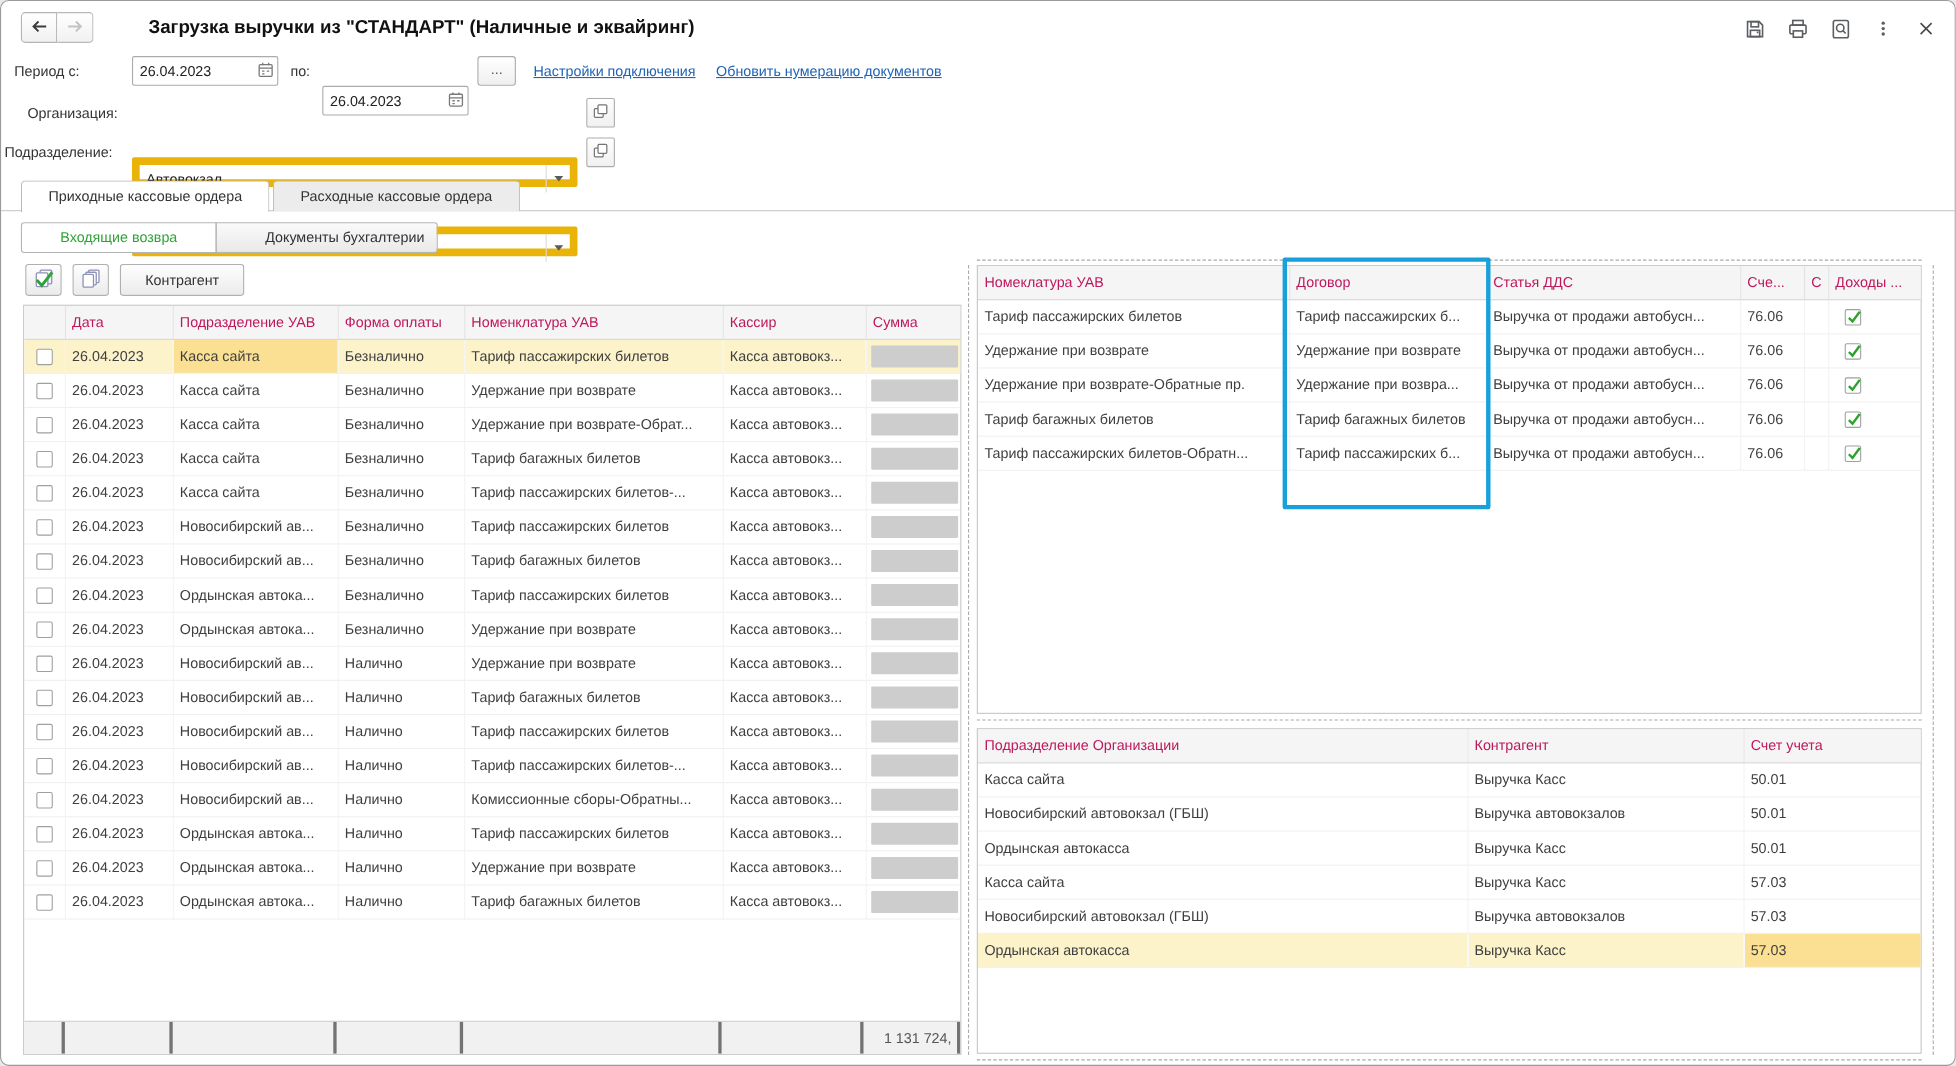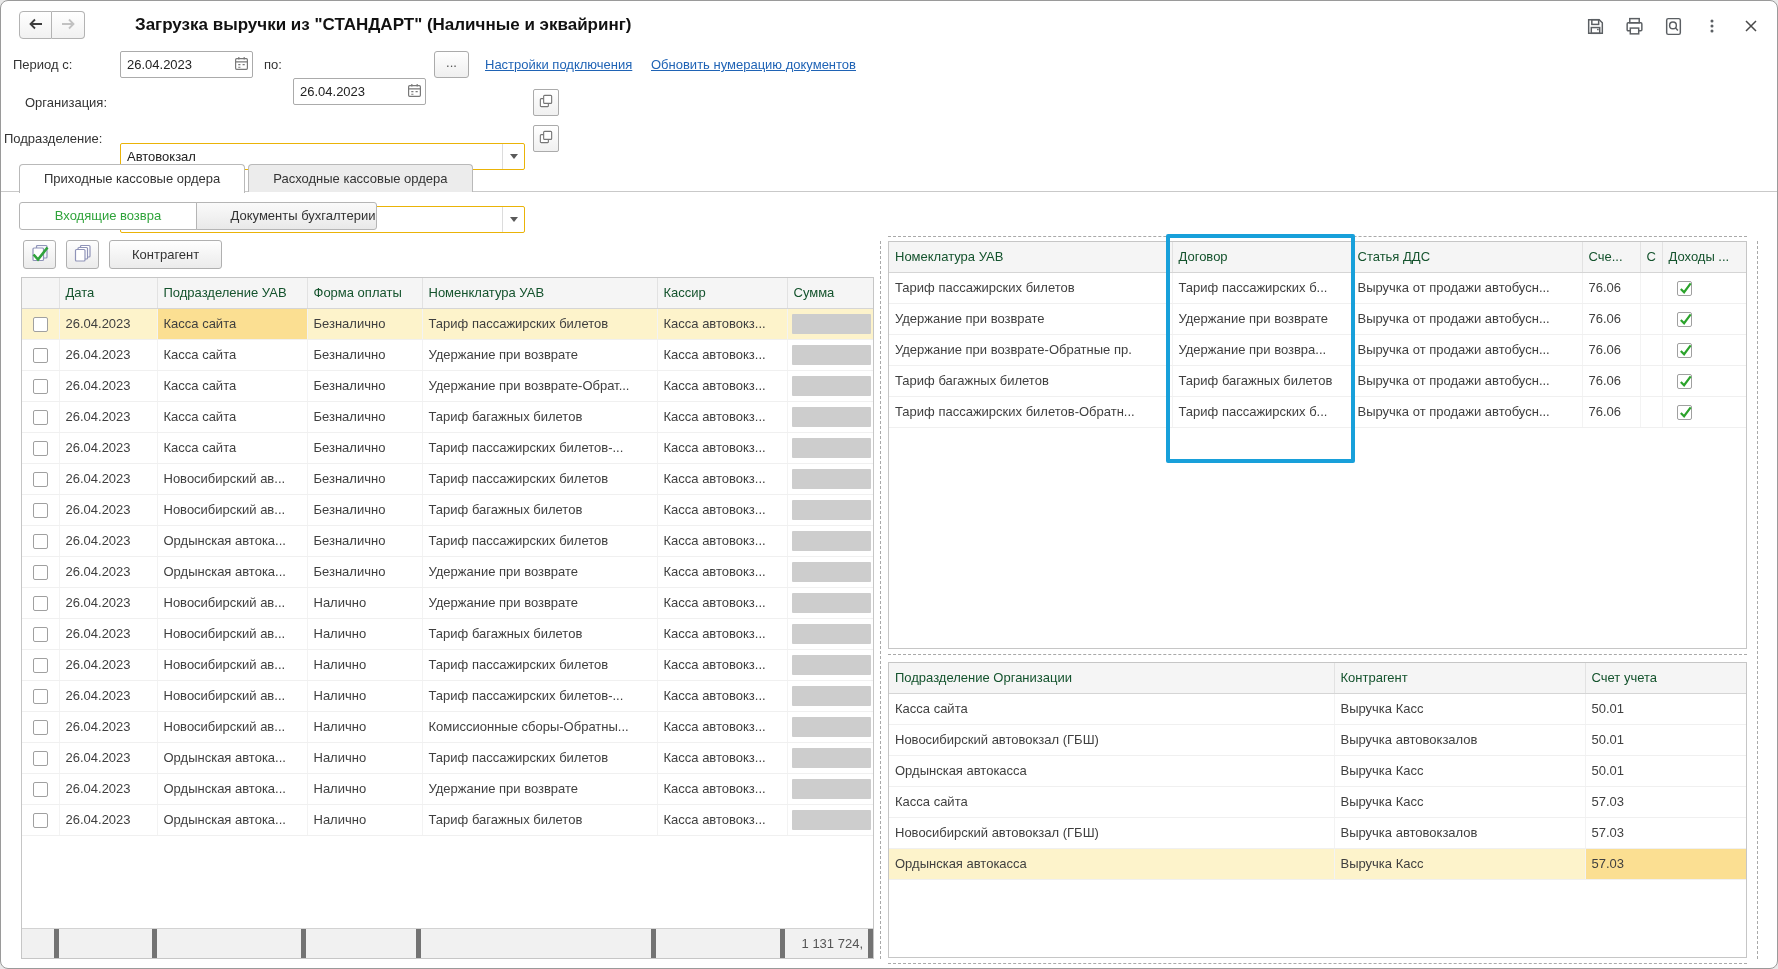--- a/index.html
+++ b/index.html
@@ -23,21 +23,21 @@
   .page-title{left:134px; top:14px; font-size:17px; font-weight:bold; color:#111; white-space:nowrap;}
   .winicons{right:14px; top:13px; display:flex; gap:15px; align-items:center;}
   .wicon{width:24px; height:24px; display:flex; align-items:center; justify-content:center; cursor:pointer;}
 
   
   .flabel{color:#333; line-height:27px;}
   .tinput{height:27px; border:1px solid #ababab; border-radius:2px; background:#fff; font:13px "Liberation Sans","DejaVu Sans",sans-serif;
           color:#222; padding:0 22px 0 6px; width:100%;}
   .fieldwrap{position:relative; height:27px;}
   .inbtn{position:absolute; right:3px; top:5px; width:16px; height:16px; cursor:pointer;}
-  .combo{position:relative; height:27px; border:1px solid #eab308; border-radius:2px; background:#fff;}
+  .combo{position:relative; height:27px; border:7px solid #eab308; border-radius:2px; background:#fff;}
   .combo input{border:none; height:25px; width:calc(100% - 24px); padding:0 6px; font:13px "Liberation Sans","DejaVu Sans",sans-serif; color:#222; background:transparent;}
   .combo .arrowzone{position:absolute; right:0; top:0; width:22px; height:25px; border-left:1px solid #dcdcdc;
           display:flex; align-items:center; justify-content:center; cursor:pointer;}
   .caret{width:0; height:0; border-left:4px solid transparent; border-right:4px solid transparent; border-top:5px solid #5a5a5a;}
   .extbtn{width:26px; height:27px; background:linear-gradient(#fff,#f0f0f0); border:1px solid #ababab; border-radius:2px;
           display:flex; align-items:center; justify-content:center; cursor:pointer;}
   .dotsbtn{width:35px; height:27px; background:linear-gradient(#fff,#efefef); border:1px solid #ababab; border-radius:3px;
            color:#555; text-align:center; line-height:22px; cursor:pointer; font-size:13px;}
   a.lnk{color:var(--link); text-decoration:underline; line-height:27px; white-space:nowrap; cursor:pointer;}
 
@@ -45,44 +45,44 @@
   .tabline{left:0; top:190px; width:1778px; height:1px; background:#c9c9c9;}
   .tab{height:28px; line-height:27px; padding:0 24px; border:1px solid #b9b9b9; border-bottom:none;
        border-radius:4px 4px 0 0; display:inline-block; cursor:pointer; color:#333; background:#ececec;}
   .tab.active{background:#fff; position:relative; z-index:2; height:29px;}
   .tabs{left:18px; top:163px; display:flex; gap:3px; z-index:2;}
 
   .subtabs{left:18px; top:201px; display:flex;}
   .subtab{height:28px; line-height:26px; border:1px solid #b5b5b5; text-align:center; cursor:pointer;
           background:linear-gradient(#fafafa,#e9e9e9); color:#333;}
   .subtab.first{width:178px; border-radius:3px 0 0 3px; background:#fff; color:var(--green);}
-  .subtab.second{width:181px; border-radius:0 3px 3px 0; margin-left:-1px;padding-left:33px;}
+  .subtab.second{width:202px; border-radius:0 3px 3px 0; margin-left:-1px;padding-left:33px;}
 
   
   .toolbar{left:22px; top:239px; display:flex; gap:10px;}
   .tbtn{height:29px; background:linear-gradient(#fefefe,#ebebeb); border:1px solid #b0b0b0; border-radius:3px;
         display:flex; align-items:center; justify-content:center; cursor:pointer; color:#333;}
   .tbtn.icon{width:33px;}
   .tbtn.text{padding:0 22px;}
 
   
   .tblbox{border:1px solid var(--bord); background:#fff; overflow:hidden;}
   table{border-collapse:collapse; table-layout:fixed; width:100%;}
-  th{background:var(--hdr-bg); font-weight:normal; text-align:left; color:#14532d; height:30px; padding:0 6px;
+  th{background:var(--hdr-bg); font-weight:normal; text-align:left; color:#be185d; height:30px; padding:0 6px;
      border-bottom:1px solid #d5d5d5; border-right:1px solid #e2e2e2; white-space:nowrap; overflow:hidden;}
   td{height:31px; padding:0 6px; border-bottom:1px solid #f0f0f0; border-right:1px solid #f3f3f3;
      white-space:nowrap; overflow:hidden; color:#3f3f3f;}
   tr.sel td{background:var(--sel-row);}
   td.activecell{background:var(--sel-cell) !important;}
   td.activecell.outlined{box-shadow:inset 0 0 0 1px #e0ac00;}
   .cb{display:inline-block; width:15px; height:15px; border:1px solid #a0a0a0; border-radius:2px; background:#fff; vertical-align:middle;}
   .cb.checked{position:relative;}
   .redact{height:20px; background:#cdcdcd; border-radius:1px; margin:0 -2px;}
   .lt-footer{position:absolute; left:0; bottom:0; width:100%; height:30px; background:#f1f1f1; border-top:1px solid #d2d2d2; display:flex;}
-  .lt-footer .fcell{height:100%; border-right:5px solid #737373; padding:0 5px; line-height:29px; color:#555; overflow:hidden;}
+  .lt-footer .fcell{height:100%; border-right:3px solid #737373; padding:0 5px; line-height:29px; color:#555; overflow:hidden;}
 
   
   .vsplit{width:0; border-left:1px dashed #a9a9a9;}
   .hsplit{height:0; border-top:1px dashed #a9a9a9;}
 
   
   .bluebox{border:4px solid var(--accent); border-radius:2px; pointer-events:none; z-index:6;}
 </style>
 </head>
 <body>

